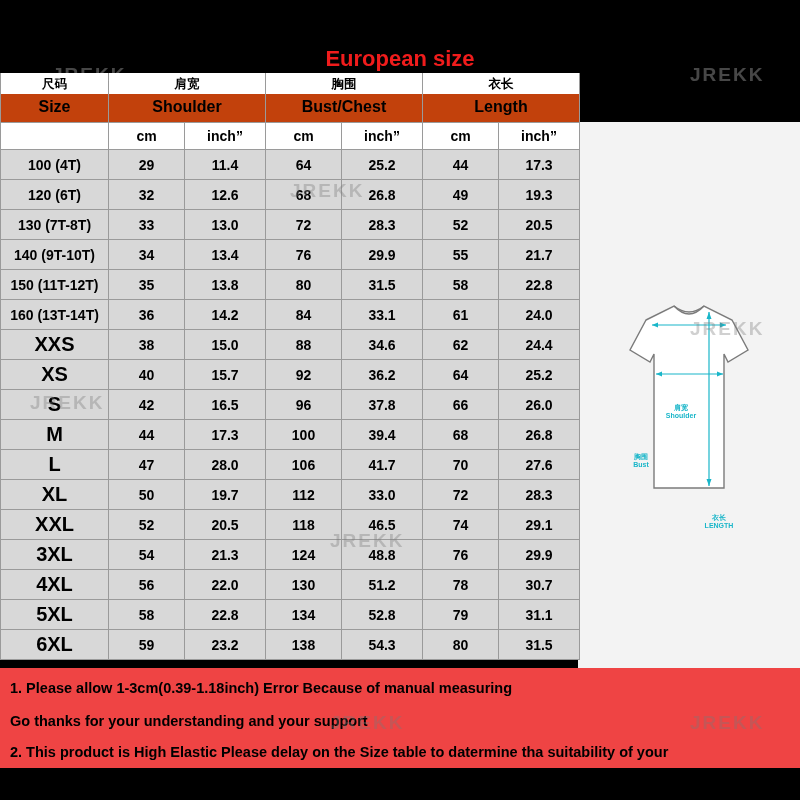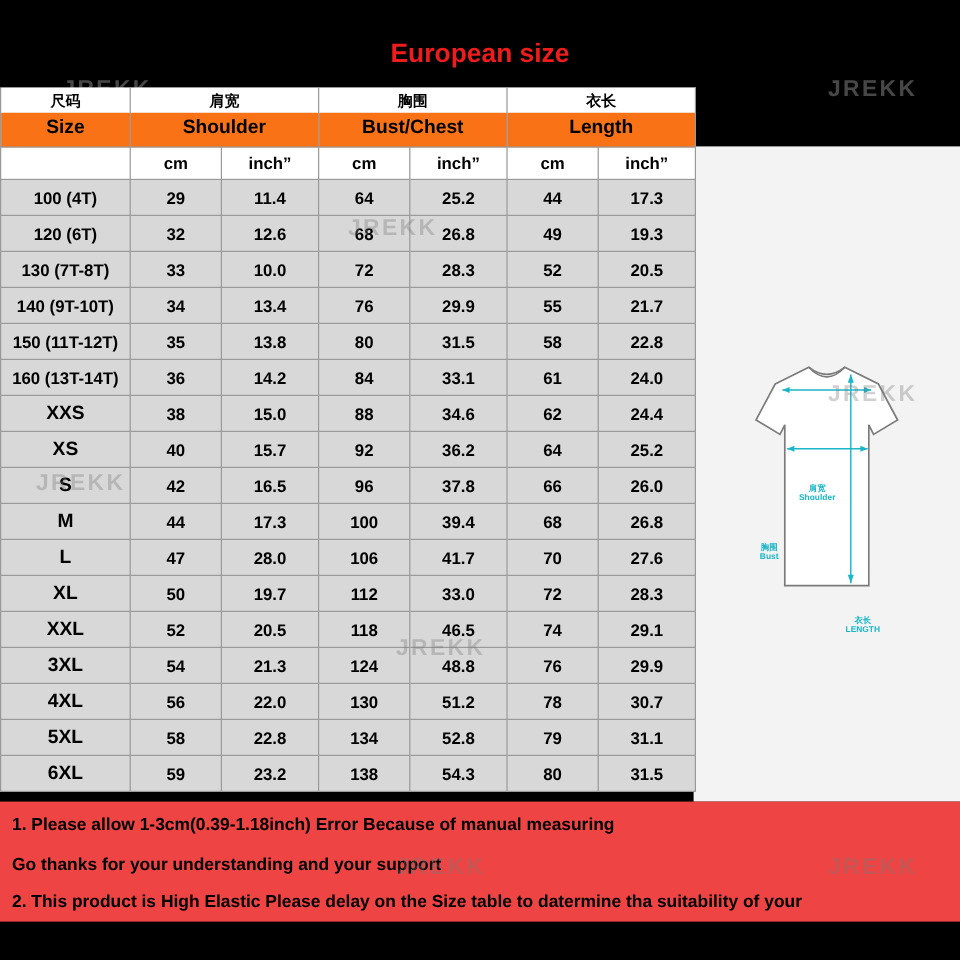--- a/index.html
+++ b/index.html
@@ -28,21 +28,21 @@
     font-size: 19px;
     letter-spacing: 2px;
     pointer-events: none;
     user-select: none;
     z-index: 40;
   }
   .wm.dark { color: rgba(120,120,120,0.35); }
 
   .title {
     position: absolute;
-    top: 32px;
+    top: 46px;
     left: 0;
     width: 800px;
     text-align: center;
     color: #f01c1c;
     font-size: 22px;
     font-weight: bold;
     z-index: 20;
   }
 
   
@@ -72,42 +72,42 @@
     background: #fff;
     border-top: none;
     border-bottom: none;
     height: 19px;
     font-size: 12.5px;
     font-weight: bold;
     padding-top: 2px;
     text-align: center;
   }
   table.size-table tr.head-en td {
-    background: #f97316;
+    background: #c2410c;
     border-top: none;
     font-size: 16px;
     font-weight: bold;
     height: 25px;
     padding-bottom: 3px;
   }
   table.size-table tr.head-unit td {
     background: #fff;
     font-size: 14px;
     font-weight: bold;
     height: 26px;
   }
   td.unit-inch { color: #e11b1b; }
   td.val-inch { color: #e11b1b; font-weight: bold; }
   td.val-cm { color: #000; font-weight: bold; }
   td.label-cell {
     font-weight: bold;
     font-size: 13.5px;
     text-align: center;
   }
-  td.label-cell.big { font-size: 16px; }
+  td.label-cell.big { font-size: 20px; }
   tr.dataRow td { background: #d8d8d8; }
 
   
   col.c-size  { width: 108px; }
   col.c-cm    { width: 76px; }
   col.c-in    { width: 81px; }
 
   
   .notes {
     position: absolute;
@@ -235,21 +235,21 @@
             <td class="val-cm">32</td>
             <td class="val-inch">12.6</td>
             <td class="val-cm">68</td>
             <td class="val-inch">26.8</td>
             <td class="val-cm">49</td>
             <td class="val-inch">19.3</td>
           </tr>
           <tr class="dataRow">
             <td class="label-cell">130  (7T-8T)</td>
             <td class="val-cm">33</td>
-            <td class="val-inch">10.0</td>
+            <td class="val-inch">13.0</td>
             <td class="val-cm">72</td>
             <td class="val-inch">28.3</td>
             <td class="val-cm">52</td>
             <td class="val-inch">20.5</td>
           </tr>
           <tr class="dataRow">
             <td class="label-cell">140  (9T-10T)</td>
             <td class="val-cm">34</td>
             <td class="val-inch">13.4</td>
             <td class="val-cm">76</td>

